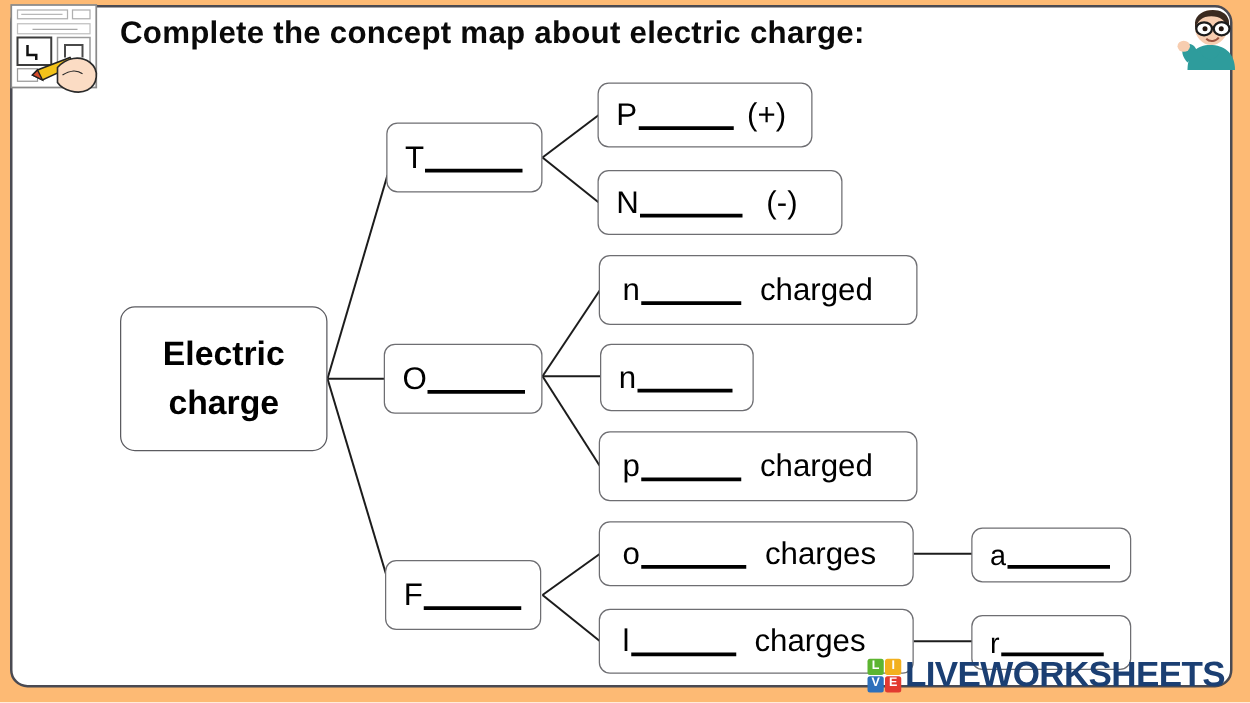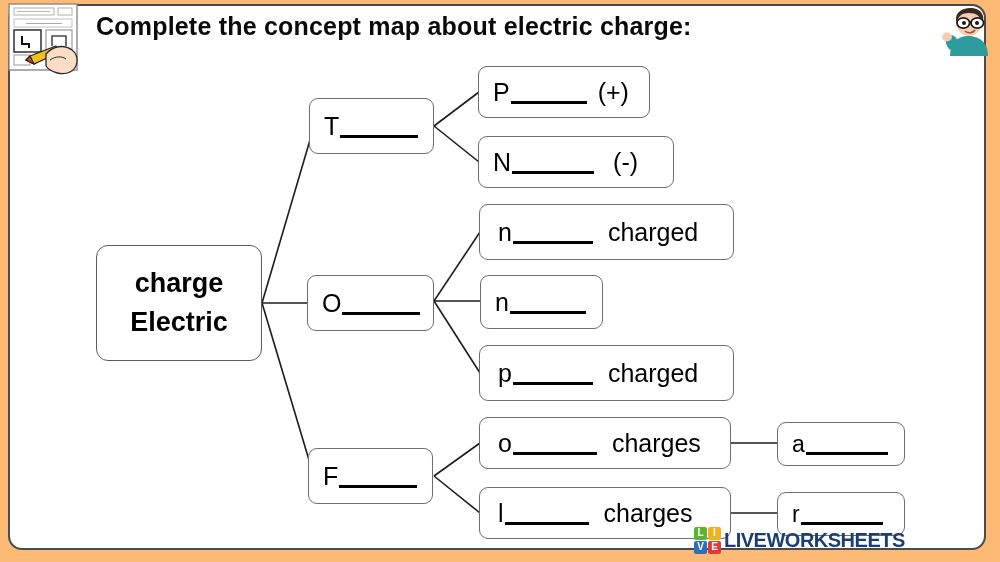--- a/index.html
+++ b/index.html
@@ -133,21 +133,21 @@
     font-weight: bold;
     color: #ffffff;
     border-radius: 2px;
     line-height: 1;
   }
   .lw-b-l { background: #5cb531; }
   .lw-b-i { background: #f2b01e; }
   .lw-b-v { background: #2d6fbb; }
   .lw-b-e { background: #e23a30; }
   .lw-word {
-    font-size: 20px;
+    font-size: 28px;
     font-weight: bold;
     color: #1b3f73;
     letter-spacing: -0.5px;
   }
 </style>
 </head>
 <body>
 
 <div class="page">
   <div class="frame"></div>
@@ -209,22 +209,22 @@
 
       <line x1="434" y1="476" x2="480" y2="443"></line>
       <line x1="434" y1="476" x2="480" y2="513"></line>
 
       <line x1="731" y1="443" x2="778" y2="443"></line>
       <line x1="731" y1="513" x2="778" y2="513"></line>
     </g>
   </svg>
 
   <div class="node node-root" style="left:96px; top:245px; width:166px; height:116px;">
+    <span class="lbl">Electric</span>
     <span class="lbl">charge</span>
-    <span class="lbl">Electric</span>
   </div>
 
   <div class="node" style="left:309px; top:98px; width:125px; height:56px;">
     <span class="lbl">T</span>
       <span class="blank" style="width:78px;"></span>
   </div>
 
   <div class="node" style="left:478px; top:66px; width:172px; height:52px;">
     <span class="lbl">P</span>
       <span class="blank" style="width:76px;"></span>

